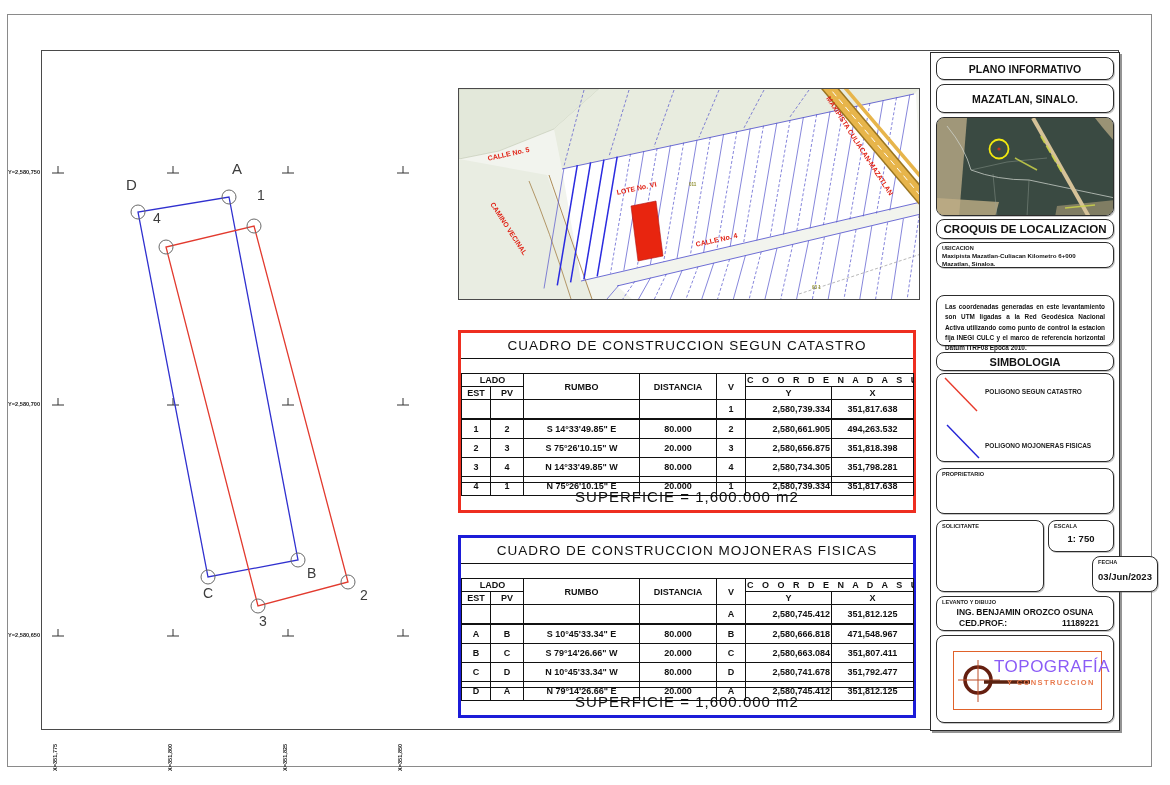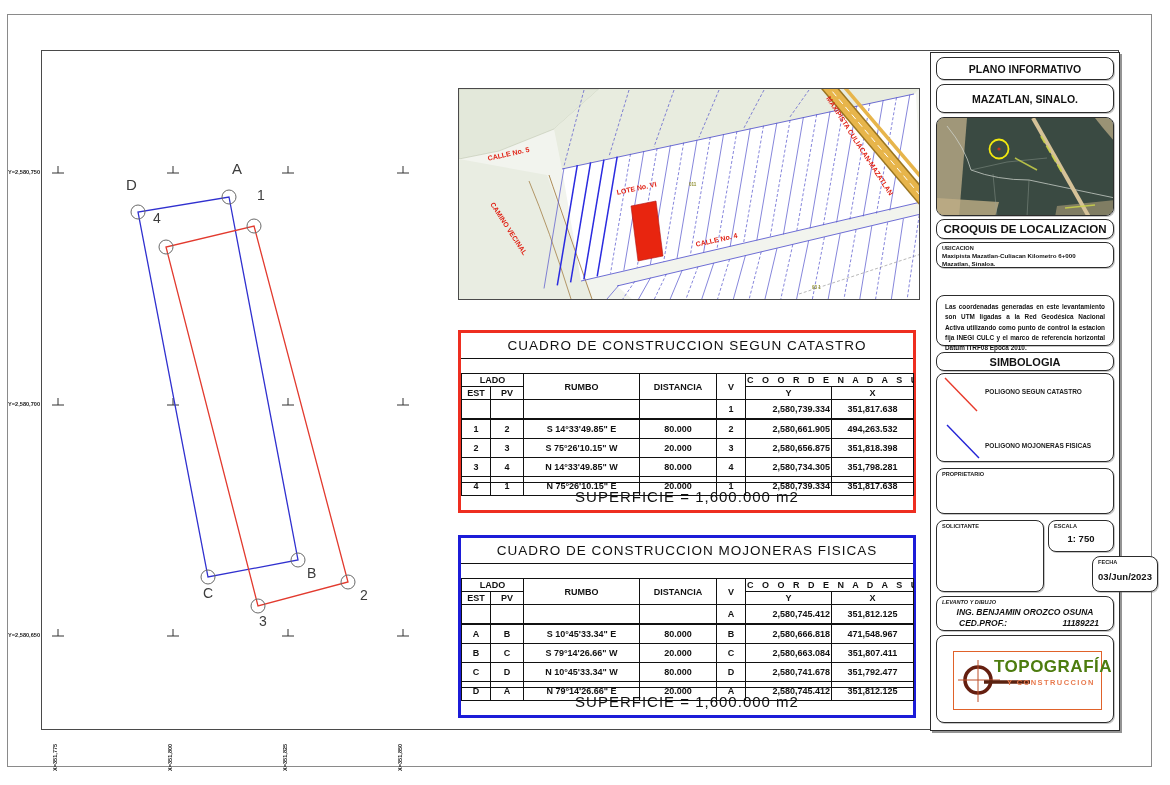--- a/index.html
+++ b/index.html
@@ -38,21 +38,21 @@
   #sidebar-frame{left:930px;top:52px;width:188px;height:677px;border:1.8px solid #2c2c2c;background:#fff;
                  box-shadow:2px 2px 0 rgba(60,60,60,.55);}
   .sbox{position:absolute;background:#fff;border:1.6px solid #2c2c2c;border-radius:8px;box-sizing:border-box;
         box-shadow:1px 1px 0 rgba(90,90,90,.35);}
   .sbox-title{display:flex;align-items:center;justify-content:center;font-weight:700;}
   .minilabel{position:absolute;left:5px;top:2px;font-size:5.6px;font-weight:700;color:#222;}
   #georef-text{font-size:6.4px;font-weight:600;line-height:1.6;padding:6px 8px 0 8px;text-align:justify;}
   .symrow-label{font-size:6.5px;font-weight:700;color:#222;position:absolute;}
   
   #logo-inner{position:absolute;left:16px;top:15px;width:147px;height:57px;border:1px solid #e0622a;}
-  #logo-title{position:absolute;left:57px;top:21px;font-size:17px;font-weight:700;color:#4d7c0f;letter-spacing:.5px;}
+  #logo-title{position:absolute;left:57px;top:21px;font-size:17px;font-weight:400;color:#8b5cf6;letter-spacing:.5px;}
   #logo-sub{position:absolute;left:70px;top:42px;font-size:7.5px;font-weight:700;color:#e87a4e;letter-spacing:1.4px;}
   svg{display:block;}
 </style>
 </head>
 <body>
 
 <div id="sheet">
   <div class="abs" id="outer-border"></div>
   <div class="abs" id="inner-frame"></div>
 
@@ -422,21 +422,21 @@
   <div class="abs sbox" style="left:1048px;top:520px;width:66px;height:32px;">
     <span class="minilabel">ESCALA</span>
     <div style="position:absolute;left:0;top:12px;width:100%;text-align:center;font-size:9.5px;font-weight:700;">1: 750</div>
   </div>
 
   <div class="abs sbox" style="left:1048px;top:556px;width:66px;height:36px;margin-left:44px;">
     <span class="minilabel">FECHA</span>
     <div style="position:absolute;left:0;top:14px;width:100%;text-align:center;font-size:9.5px;font-weight:700;">03/Jun/2023</div>
   </div>
 
-  <div class="abs sbox" style="left:936px;top:596px;width:178px;height:35px;font-style:italic;">
+  <div class="abs sbox" style="left:936px;top:596px;width:178px;height:35px;">
     <span class="minilabel">LEVANTO Y DIBUJO</span>
     <div style="position:absolute;left:0;top:10px;width:100%;text-align:center;font-size:8.5px;font-weight:700;">ING. BENJAMIN OROZCO OSUNA</div>
     <div style="position:absolute;left:22px;top:21px;width:140px;display:flex;justify-content:space-between;font-size:8.5px;font-weight:700;">
       <span>CED.PROF.:</span>
       <span>11189221</span>
     </div>
   </div>
 
   <div class="abs sbox" style="left:936px;top:635px;width:178px;height:88px;">
     <div id="logo-inner">

